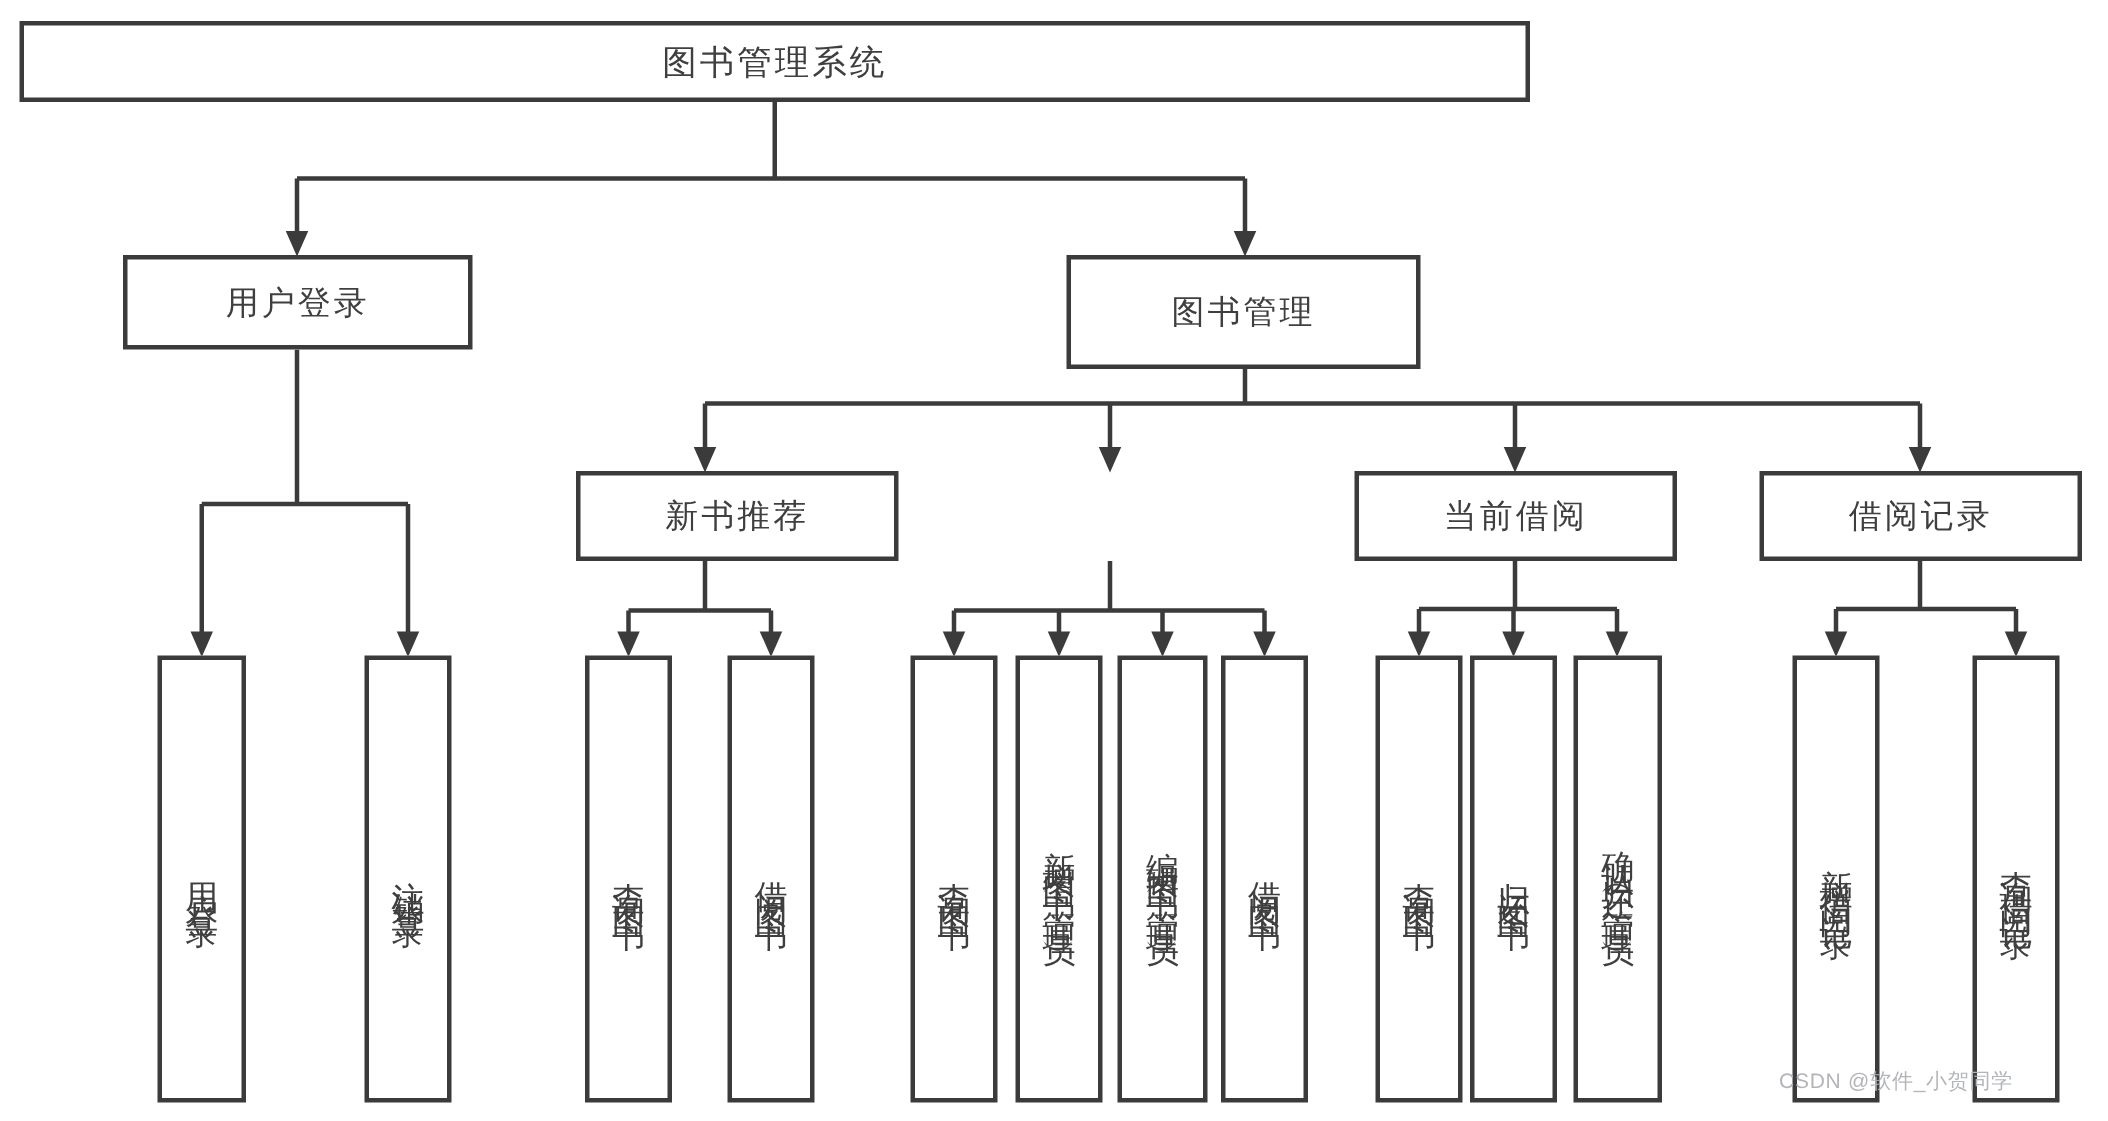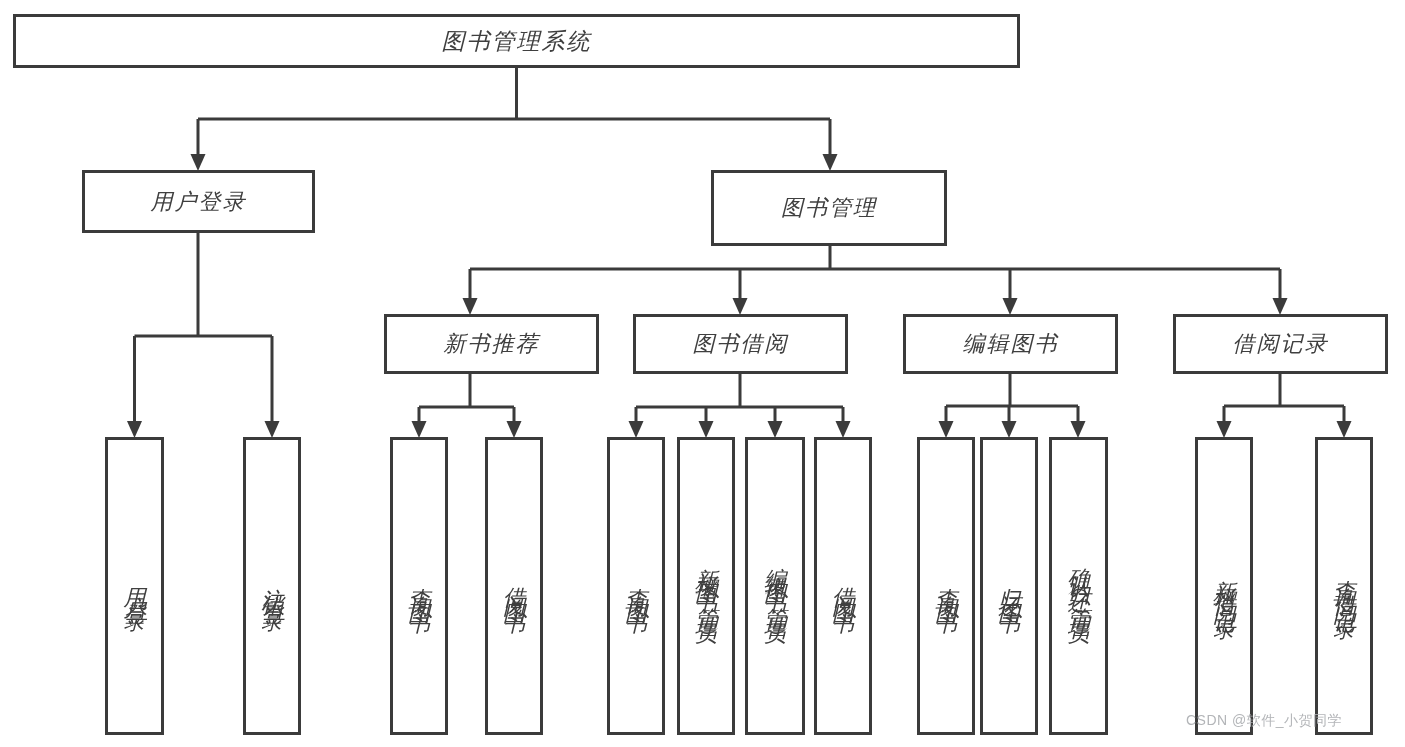--- a/index.html
+++ b/index.html
@@ -24,21 +24,20 @@
   }
   .connectors path{stroke:currentColor;stroke-width:3;fill:none;}
   .connectors polygon{fill:currentColor;stroke:none;}
   .box{
     position:absolute;
     border:3px solid var(--line);
     background:#ffffff;
     display:flex;align-items:center;justify-content:center;
     color:var(--text);
     z-index:2;
-    font-style:italic;
   }
   .hlabel{
     font-size:22px;
     letter-spacing:2px;
     white-space:nowrap;
   }
   .root .hlabel{font-size:23px;}
   .vlabel{
     writing-mode:vertical-rl;
     font-size:22px;
@@ -117,25 +116,22 @@
   <div class="box" style="left:82px;top:170px;width:233px;height:63px;">
     <span class="hlabel">用户登录</span>
   </div>
   <div class="box" style="left:711px;top:170px;width:236px;height:76px;">
     <span class="hlabel">图书管理</span>
   </div>
 
   <div class="box" style="left:363px;top:314px;width:215px;height:60px;margin-left:21px;">
     <span class="hlabel">新书推荐</span>
   </div>
-  <div class="box" style="left:633px;top:314px;width:215px;height:60px;">
-    <span class="hlabel">图书借阅</span>
-  </div>
   <div class="box" style="left:903px;top:314px;width:215px;height:60px;">
-    <span class="hlabel">编辑图书</span>
+    <span class="hlabel">当前借阅</span>
   </div>
   <div class="box" style="left:1173px;top:314px;width:215px;height:60px;">
     <span class="hlabel">借阅记录</span>
   </div>
 
   <div class="box" style="left:105px;top:437px;width:59px;height:298px;">
     <span class="vlabel">用户登录</span>
   </div>
   <div class="box" style="left:243px;top:437px;width:58px;height:298px;">
     <span class="vlabel">注销登录</span>

